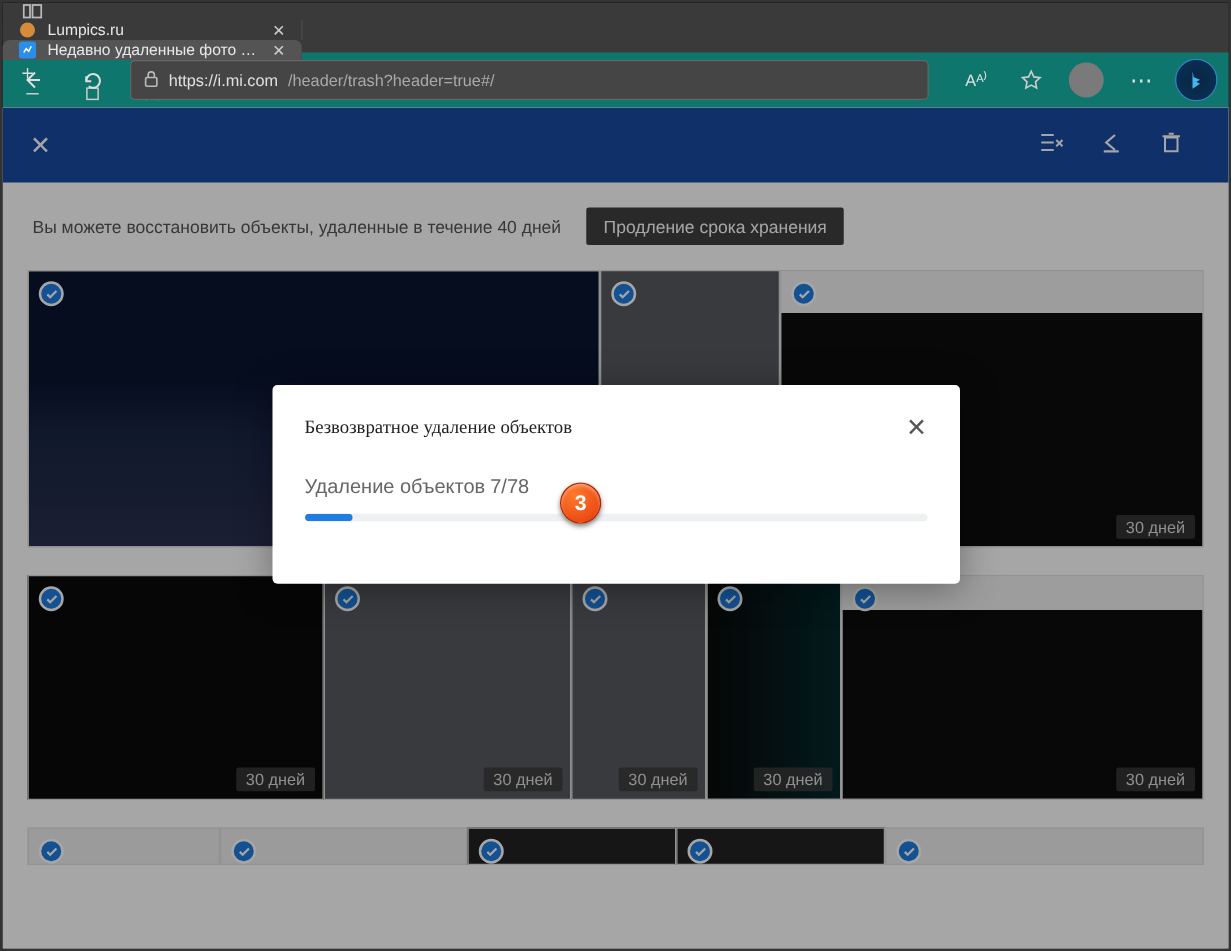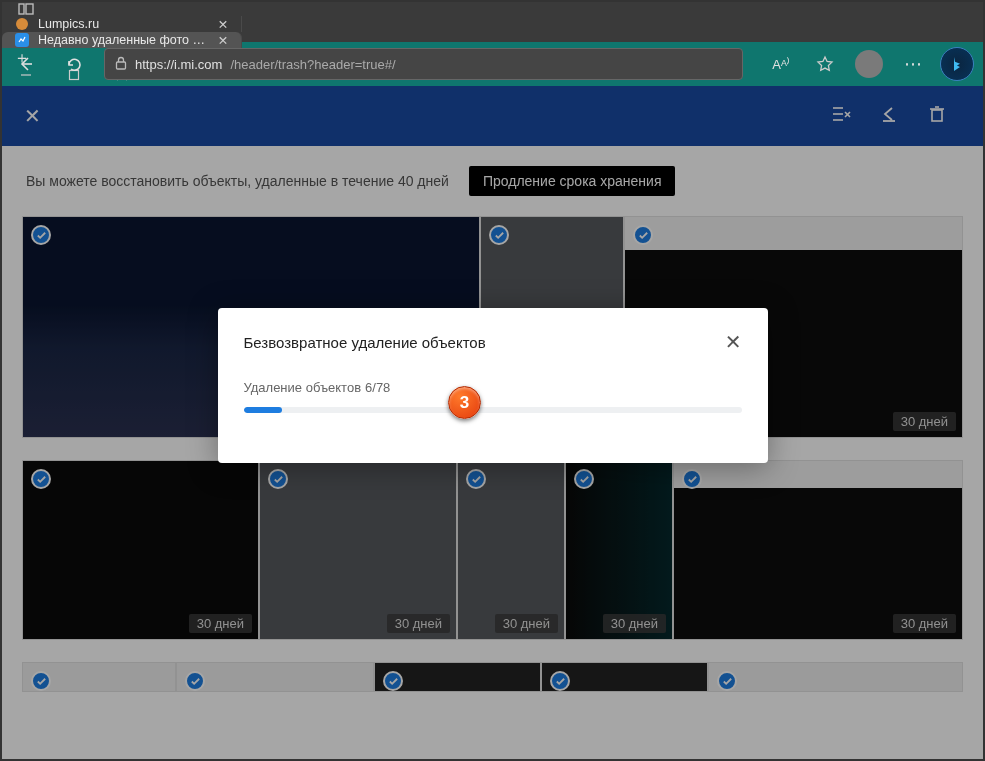--- a/index.html
+++ b/index.html
@@ -131,21 +131,21 @@
 .app-header .hdr-icon { width: 48px; text-align: center; font-size: 18px; }
 .notice {
   display: flex;
   align-items: center;
   gap: 20px;
   padding: 20px 24px;
   color: #555;
   font-size: 14px;
 }
 .notice .btn-extend {
-  background: #000000;
+  background: #404040;
   color: #fff;
   padding: 7px 14px;
   border-radius: 2px;
   font-size: 14px;
 }
 .grid {
   padding: 0 20px 20px 20px;
 }
 .grid-row { display: flex; margin-bottom: 22px; }
 .thumb {
@@ -188,25 +188,25 @@
   top: 222px;
   left: 50%;
   transform: translateX(-50%);
   width: 550px;
   background: #fff;
   border-radius: 4px;
   box-shadow: 0 4px 30px rgba(0,0,0,0.35);
   z-index: 10;
   padding: 22px 26px 20px 26px;
 }
-.modal-title-row { display: flex; align-items: center; margin-bottom: 26px; }
+.modal-title-row { display: flex; align-items: center; margin-bottom: 26px; font-family: Liberation Serif, serif; }
 .modal-title { font-size: 15px; color: #222; flex: 1; }
 .modal-close { font-size: 20px; color: #555; }
 .modal-status {
-  font-size: 13px; color: #666; margin-bottom: 12px;
+  font-size: 16px; color: #666; margin-bottom: 12px;
   display: flex; align-items: center; gap: 4px;
 }
 .progress {
   height: 6px;
   background: #eef0f2;
   border-radius: 3px;
   overflow: hidden;
   margin-bottom: 30px;
 }
 .progress-fill {
@@ -478,21 +478,21 @@
 
   <div class="scrim"></div>
 
   <div class="modal">
     <div class="modal-title-row">
       <div class="modal-title">Безвозвратное удаление объектов</div>
       <div class="modal-close">✕</div>
     </div>
     <div class="modal-status">
       <span>Удаление объектов</span>
-      <span>6/78</span>
+      <span>7/78</span>
     </div>
     <div class="progress">
       <div class="progress-fill"></div>
     </div>
   </div>
 </div>
 
 <div class="annotation-badge">3</div>
 
 </body></html>

